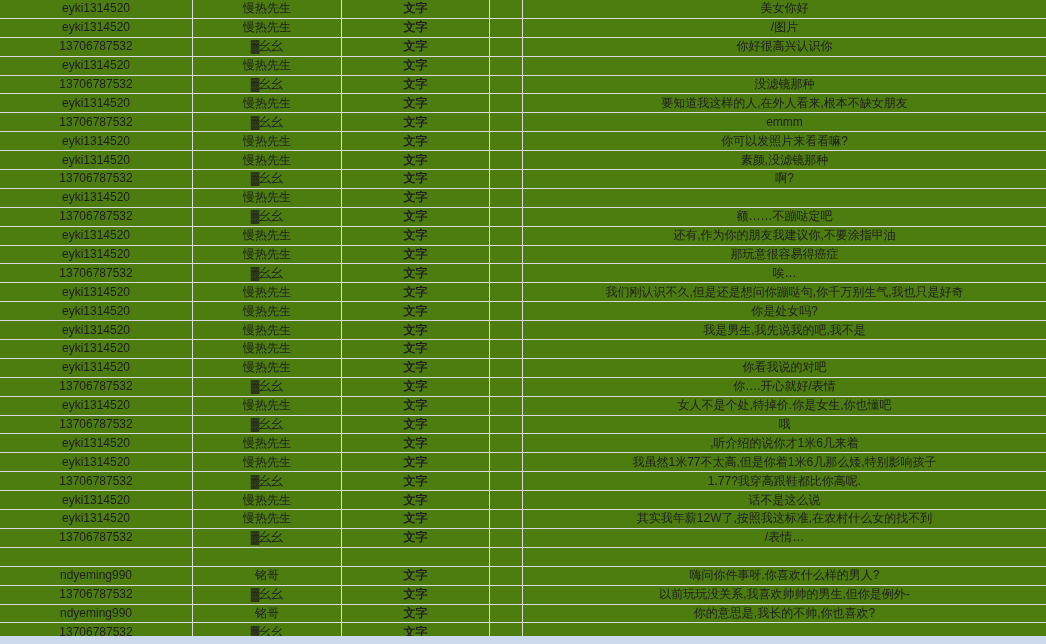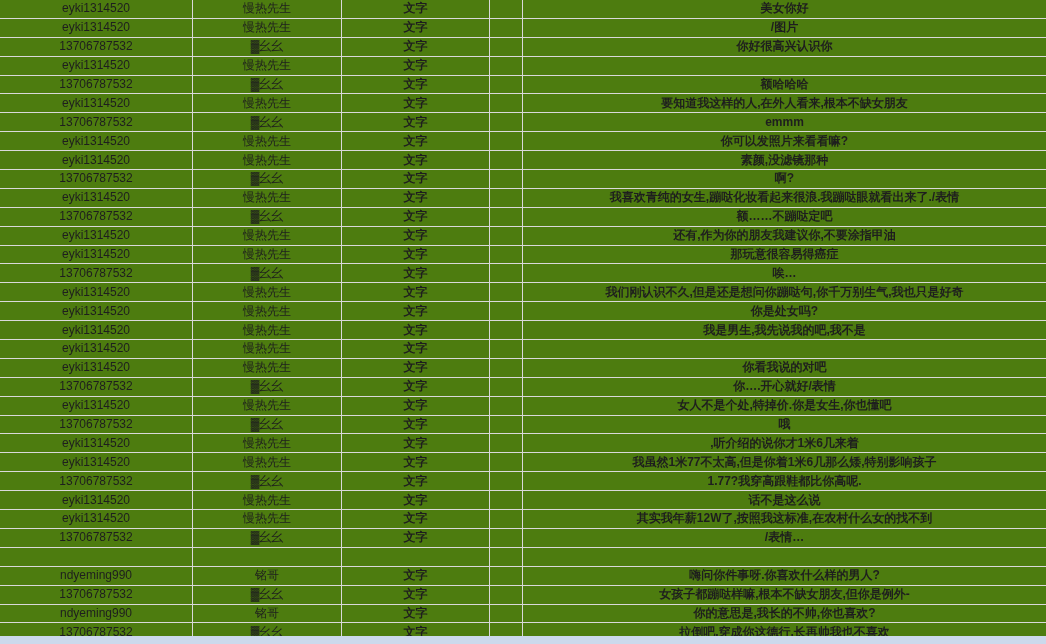--- a/index.html
+++ b/index.html
@@ -32,21 +32,21 @@
     justify-content: center;
     white-space: nowrap;
     overflow: visible;
     border-right: 1px solid #d9d9d9;
     line-height: 17px;
   }
   .col-id      { width: 193px; }
   .col-nick    { width: 149px; text-align: center; }
   .col-type    { width: 148px; font-weight: bold; }
   .col-gap     { width: 33px;  }
-  .col-msg     { width: 523px; border-right: none; font-weight: bold; }
+  .col-msg     { width: 523px; border-right: none; }
   .selection-strip {
     position: absolute;
     left: 0;
     bottom: 0;
     width: 1046px;
     height: 8px;
   }
 </style>
 </head>
 <body>
@@ -78,21 +78,21 @@
         <div class="cell col-id">eyki1314520</div>
         <div class="cell col-nick">慢热先生</div>
         <div class="cell col-type">文字</div>
         <div class="cell col-gap"></div>
       </div>
       <div class="row">
         <div class="cell col-id">13706787532</div>
         <div class="cell col-nick">▓幺幺</div>
         <div class="cell col-type">文字</div>
         <div class="cell col-gap"></div>
-        <div class="cell col-msg">额哈哈哈</div>
+        <div class="cell col-msg">没滤镜那种</div>
       </div>
       <div class="row">
         <div class="cell col-id">eyki1314520</div>
         <div class="cell col-nick">慢热先生</div>
         <div class="cell col-type">文字</div>
         <div class="cell col-gap"></div>
         <div class="cell col-msg">要知道我这样的人,在外人看来,根本不缺女朋友</div>
       </div>
       <div class="row">
         <div class="cell col-id">13706787532</div>
@@ -120,21 +120,20 @@
         <div class="cell col-nick">▓幺幺</div>
         <div class="cell col-type">文字</div>
         <div class="cell col-gap"></div>
         <div class="cell col-msg">啊?</div>
       </div>
       <div class="row">
         <div class="cell col-id">eyki1314520</div>
         <div class="cell col-nick">慢热先生</div>
         <div class="cell col-type">文字</div>
         <div class="cell col-gap"></div>
-        <div class="cell col-msg">我喜欢青纯的女生,蹦哒化妆看起来很浪.我蹦哒眼就看出来了./表情</div>
       </div>
       <div class="row">
         <div class="cell col-id">13706787532</div>
         <div class="cell col-nick">▓幺幺</div>
         <div class="cell col-type">文字</div>
         <div class="cell col-gap"></div>
         <div class="cell col-msg">额……不蹦哒定吧</div>
       </div>
       <div class="row">
         <div class="cell col-id">eyki1314520</div>
@@ -266,31 +265,30 @@
         <div class="cell col-nick">铭哥</div>
         <div class="cell col-type">文字</div>
         <div class="cell col-gap"></div>
         <div class="cell col-msg">嗨问你件事呀.你喜欢什么样的男人?</div>
       </div>
       <div class="row">
         <div class="cell col-id">13706787532</div>
         <div class="cell col-nick">▓幺幺</div>
         <div class="cell col-type">文字</div>
         <div class="cell col-gap"></div>
-        <div class="cell col-msg">女孩子都蹦哒样嘛,根本不缺女朋友,但你是例外-</div>
+        <div class="cell col-msg">以前玩玩没关系,我喜欢帅帅的男生,但你是例外-</div>
       </div>
       <div class="row">
         <div class="cell col-id">ndyeming990</div>
         <div class="cell col-nick">铭哥</div>
         <div class="cell col-type">文字</div>
         <div class="cell col-gap"></div>
         <div class="cell col-msg">你的意思是,我长的不帅,你也喜欢?</div>
       </div>
       <div class="row">
         <div class="cell col-id">13706787532</div>
         <div class="cell col-nick">▓幺幺</div>
         <div class="cell col-type">文字</div>
         <div class="cell col-gap"></div>
-        <div class="cell col-msg">拉倒吧,穿成你这德行,长再帅我也不喜欢</div>
       </div>
     </div>
   <div class="selection-strip" style="background: rgb(204, 217, 236);"></div>
 </div>
 
 </body></html>

